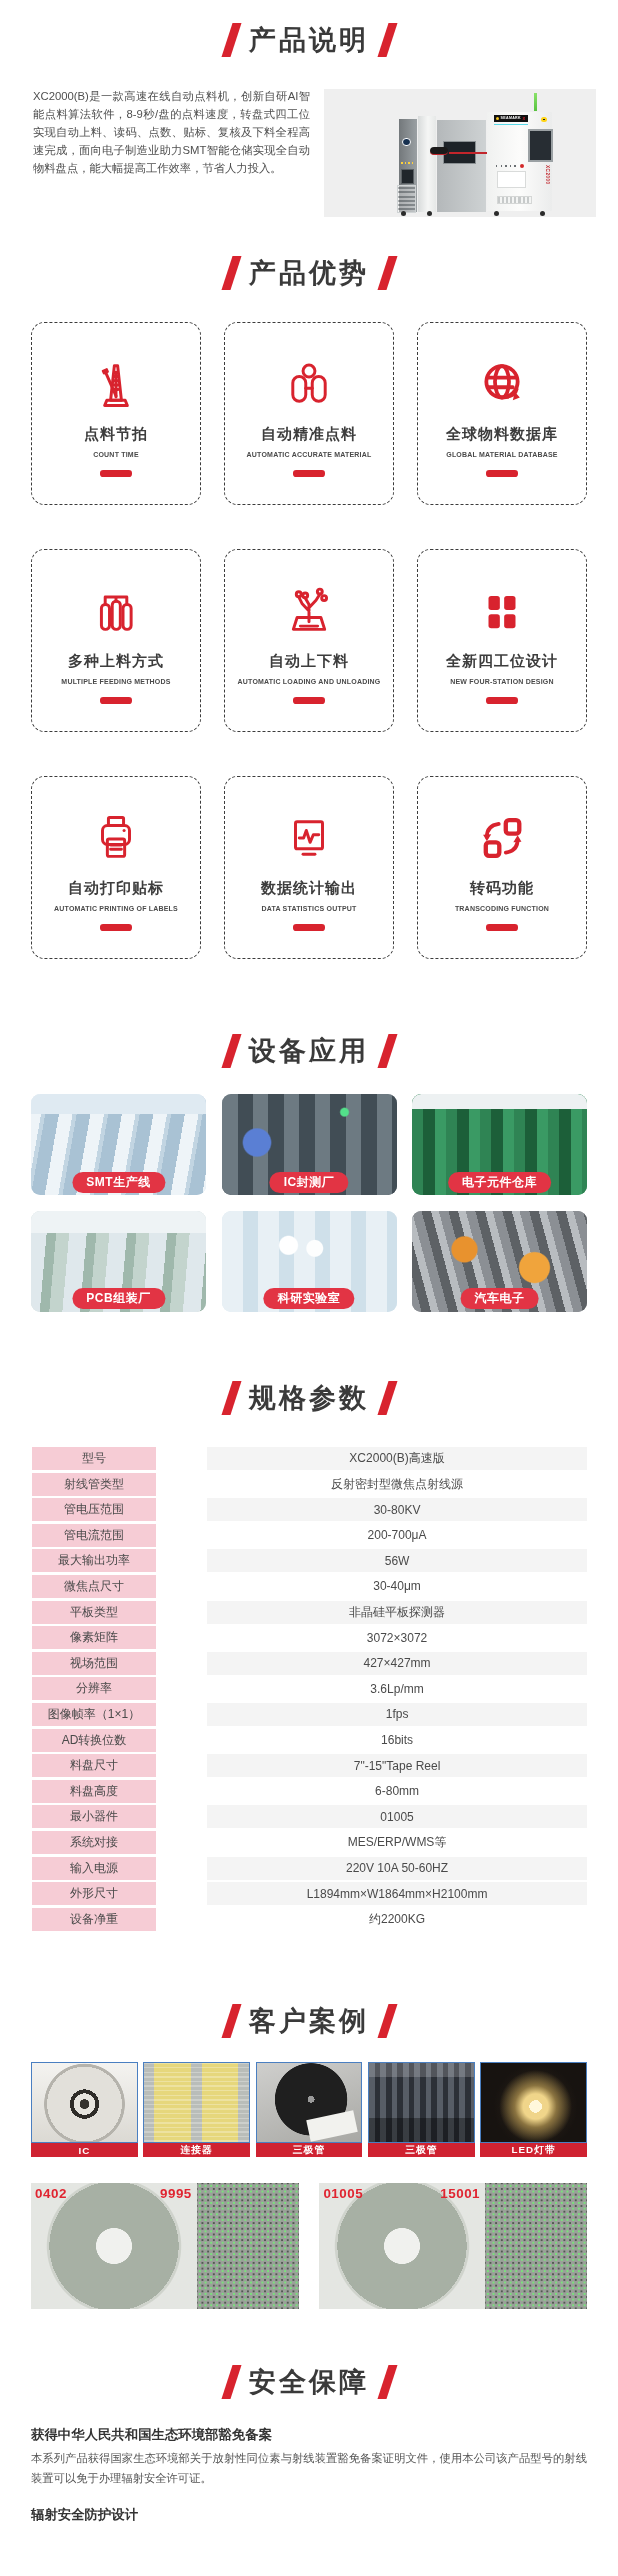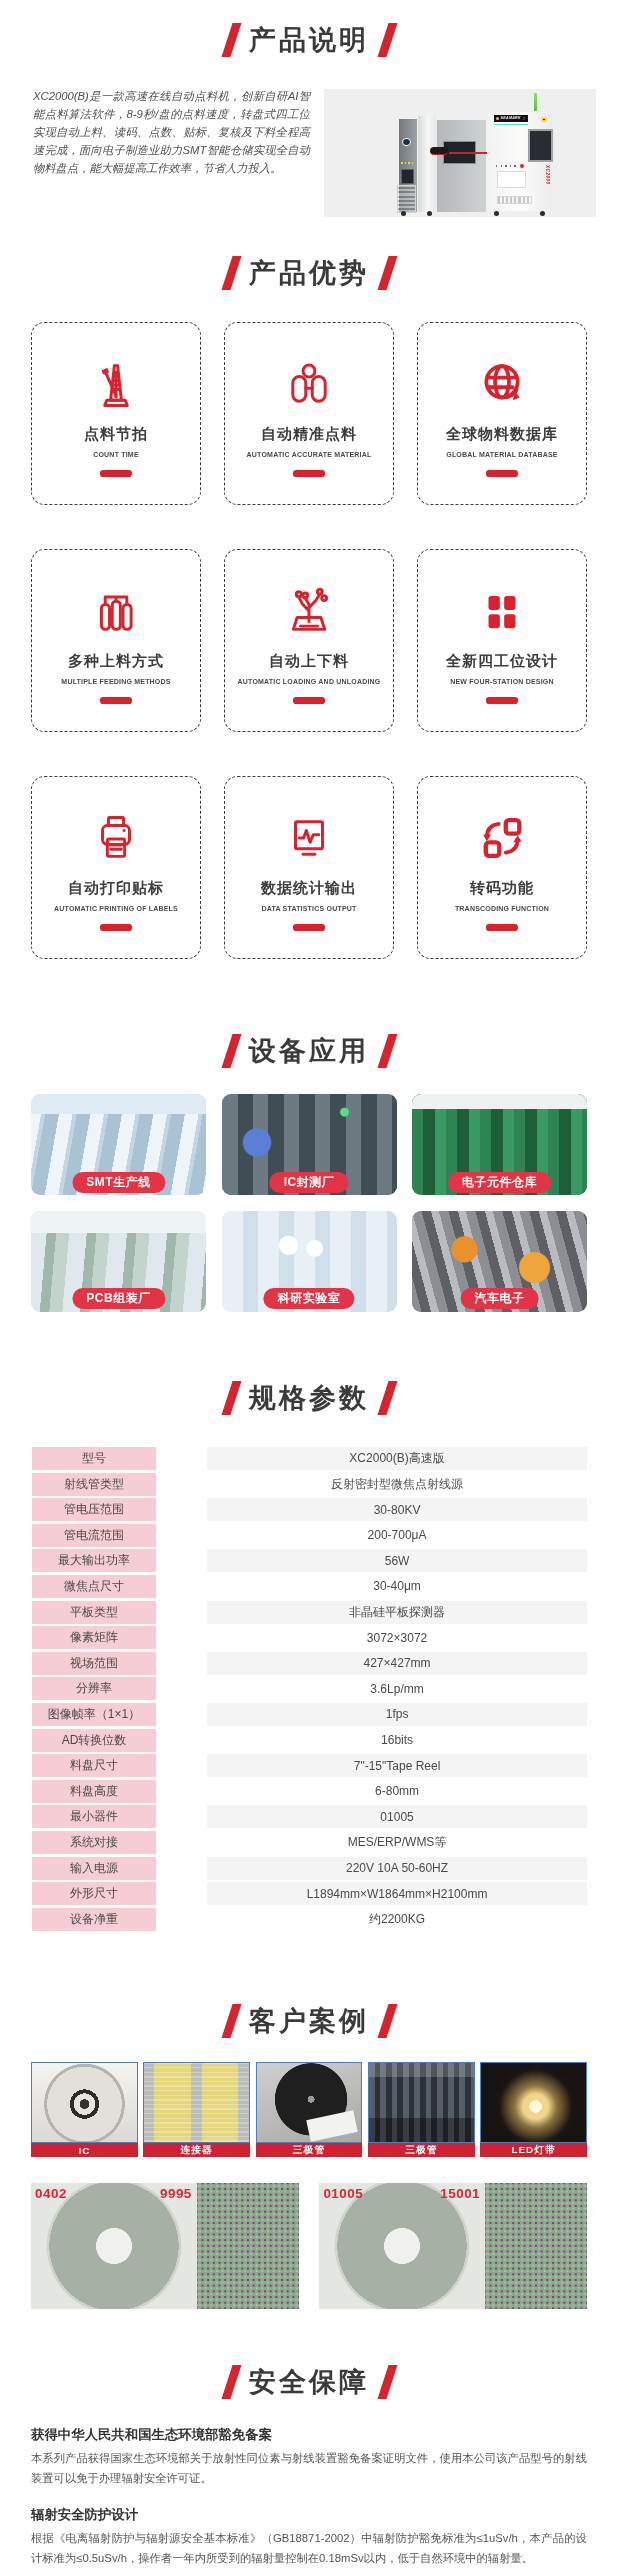--- a/index.html
+++ b/index.html
@@ -5,21 +5,21 @@
   html,body{margin:0;padding:0;background:#fff;}
   body{width:618px;font-family:"Liberation Sans","DejaVu Sans",sans-serif;color:#4a4a4a;}
   .page{position:relative;width:618px;height:2960px;background:#fff;overflow:hidden;}
 
   
   .sec-title{position:absolute;left:0;width:618px;display:flex;justify-content:center;align-items:center;gap:13.4px;}
   .sec-title .slash{width:8.8px;height:34px;background:#d8232e;transform:skewX(-18deg);}
   .sec-title .t{font-size:27px;font-weight:bold;color:#3a3a3a;letter-spacing:3.1px;}
 
   
-  #s-intro{position:absolute;top:87px;left:0;width:496px;height:130px;font-style:italic;}
+  #s-intro{position:absolute;top:87px;left:0;width:496px;height:130px;}
   .intro-text{position:absolute;left:33px;top:0;width:277px;font-size:11.3px;line-height:18px;color:#4f4f4f;text-align:justify;}
   .machine{position:absolute;left:324px;top:1.5px;width:272px;height:128px;background:#efefef;}
   .machine div{position:absolute;}
   .m-tower{left:75px;top:30px;width:17.5px;height:93px;background:linear-gradient(90deg,#73787b,#9aa0a3);}
   .m-tower-circle{left:78px;top:49px;width:6.7px;height:6.7px;border-radius:50%;background:#16304f;border:1.5px solid #fff;}
   .m-tower-btns{left:77px;top:73px;width:13.4px;height:2.1px;background:repeating-linear-gradient(90deg,#ffd23a 0 1.5px,rgba(0,0,0,0) 1.5px 3.6px);}
   .m-tower-win{left:77px;top:80px;width:11.3px;height:13.4px;background:#20262b;border:1px solid #5a6064;}
   .m-cart{left:73px;top:96px;width:16.5px;height:26px;border:1px solid #cfd3d4;background:repeating-linear-gradient(0deg,rgba(255,255,255,.4) 0 2.1px,rgba(118,123,126,.5) 2.1px 4.1px);}
   .m-slab{left:94px;top:27px;width:18px;height:96px;background:linear-gradient(90deg,#d8dbdb,#f5f6f5 55%,#e6e8e7);}
   .m-mid{left:113px;top:31px;width:49px;height:92px;background:linear-gradient(90deg,#b4b8ba,#ced2d3);}
@@ -475,17 +475,16 @@
 
   <div class="sec-title" style="top:2364px;">
     <div class="slash"></div>
     <div class="t">安全保障</div>
     <div class="slash"></div>
   </div>
   <div id="s-safety">
       <h3>获得中华人民共和国生态环境部豁免备案</h3>
       <p>本系列产品获得国家生态环境部关于放射性同位素与射线装置豁免备案证明文件，使用本公司该产品型号的射线装置可以免于办理辐射安全许可证。</p>
       <h3>辐射安全防护设计</h3>
-      <p>根据《电离辐射防护与辐射源安全基本标准》（GB18871-2002）中辐射防护豁免标准为≤1uSv/h，本产品的设计标准为≤0.5uSv/h，操作者一年内所受到的辐射量控制在0.18mSv以内，低于自然环境中的辐射量。</p>
     </div>
 
 </div>
 
 
 </body></html>

